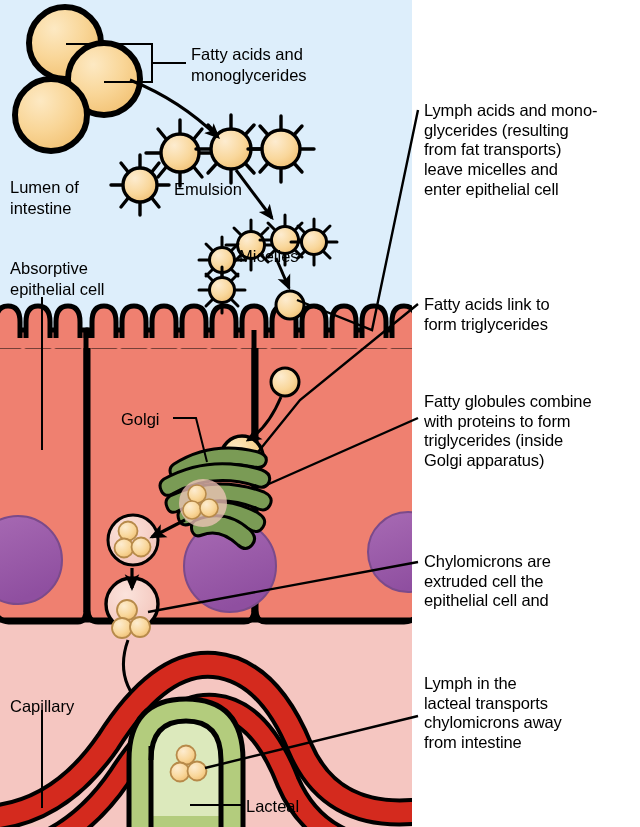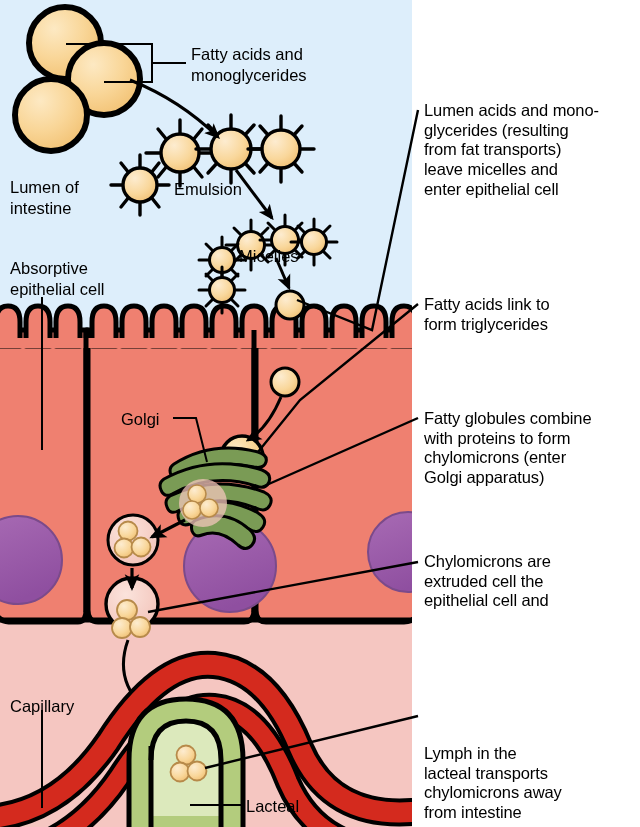--- a/index.html
+++ b/index.html
@@ -307,45 +307,45 @@
   <g fill="none" stroke="#000" stroke-width="2.4">
     <path d="M297,300 L372,330 L418,110"></path>
     <path d="M258,452 L300,400 L418,304"></path>
     <path d="M262,487 L418,418"></path>
     <path d="M148,612 L418,562"></path>
     <path d="M205,768 L418,716"></path>
   </g>
 </svg>
 
 <div class="anno" style="left:424px; top:101px; width:214px;">
-  <div>Lumen acids and mono-</div>
+  <div>Lymph acids and mono-</div>
   <div>glycerides (resulting</div>
   <div>from fat transports)</div>
   <div>leave micelles and</div>
   <div>enter epithelial cell</div>
 </div>
 
 <div class="anno" style="left:424px; top:295px; width:214px;">
   <div>Fatty acids link to</div>
   <div>form triglycerides</div>
 </div>
 
-<div class="anno" style="left:424px; top:409px; width:216px;">
+<div class="anno" style="left:424px; top:392px; width:216px;">
   <div>Fatty globules combine</div>
   <div>with proteins to form</div>
-  <div>chylomicrons (enter</div>
+  <div>triglycerides (inside</div>
   <div>Golgi apparatus)</div>
 </div>
 
 <div class="anno" style="left:424px; top:552px; width:214px;">
   <div>Chylomicrons are</div>
   <div>extruded cell the</div>
   <div>epithelial cell and</div>
 </div>
 
-<div class="anno" style="left:424px; top:744px; width:214px;">
+<div class="anno" style="left:424px; top:674px; width:214px;">
   <div>Lymph in the</div>
   <div>lacteal transports</div>
   <div>chylomicrons away</div>
   <div>from intestine</div>
 </div>
 
 </div>
 
 </body></html>

